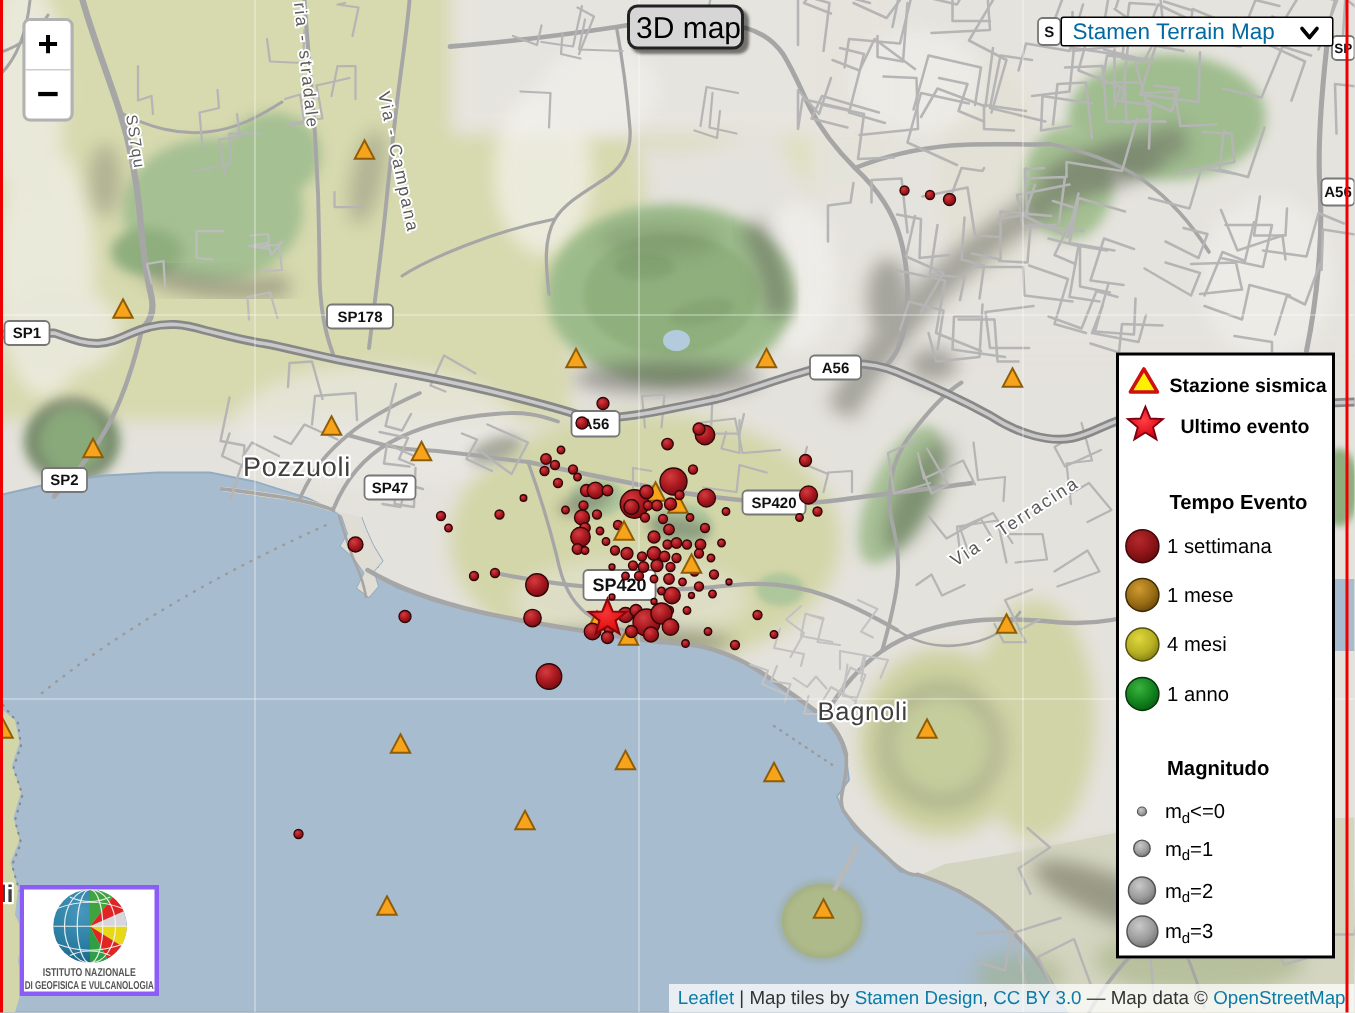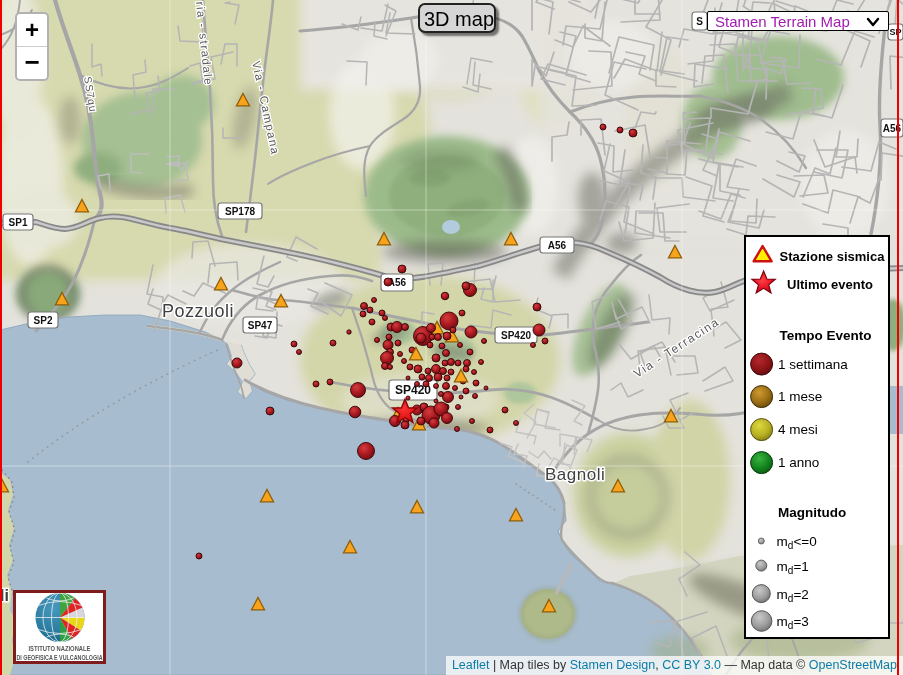--- a/index.html
+++ b/index.html
@@ -7,26 +7,26 @@
   .ctl{position:absolute;box-sizing:border-box;}
   #zoomctl{left:15px;top:12px;width:34px;height:69px;background:#fff;
     border:2px solid rgba(0,0,0,0.3);border-radius:5px;}
   #zoomctl .zb{width:30px;height:32px;text-align:center;color:#000;}
   #zoomctl .zp{font-size:24px;line-height:32px;font-weight:bold;border-bottom:1px solid #ccc;}
   #zoomctl .zm{font-size:26px;line-height:30px;font-weight:bold;}
   #btn3d{left:418px;top:3px;width:78px;height:30px;background:#d6d6d6;
     border:2px solid #222;border-radius:7px;box-shadow:3px 3px 2px rgba(0,0,0,0.5);
     font-size:20px;color:#000;text-align:right;line-height:28px;}
   #seldiv{left:707px;top:11px;width:182px;height:20px;background:#fff;
-    border:1px solid #000;border-radius:2px;font-size:15px;color:#a21caf;
+    border:1px solid #000;border-radius:2px;font-size:15px;color:#0369a1;
     line-height:19px;padding-left:7px;}
   #seldiv svg{position:absolute;right:8px;top:4px;}
   #legend{left:744px;top:235px;width:146px;height:404px;background:#fff;
     border:2.4px solid #000;text-align:right;}
-  #ingv{left:13px;top:590px;width:93px;height:74px;background:#fff;border:3px solid #7f1d1d;}
+  #ingv{left:13px;top:590px;width:93px;height:74px;background:#fff;border:3px solid #8b5cf6;}
   #attr{position:absolute;right:0px;bottom:0px;height:19px;background:rgba(255,255,255,0.75);
     font-size:12.5px;color:#333;padding:0 6px 0 6px;line-height:19px;white-space:nowrap;margin-top:29px;}
   #attr a{color:#0b7ca8;text-decoration:none;}
   .redline{position:absolute;top:0;width:2px;height:675px;background:#ef0000;z-index:50;}
 </style></head>
 <body>
 <svg id="map" width="903" height="675" viewBox="0 0 903 675">
 <defs>
   <radialGradient id="gq" cx="38%" cy="32%" r="75%">
     <stop offset="0%" stop-color="#d23c3e"></stop>

